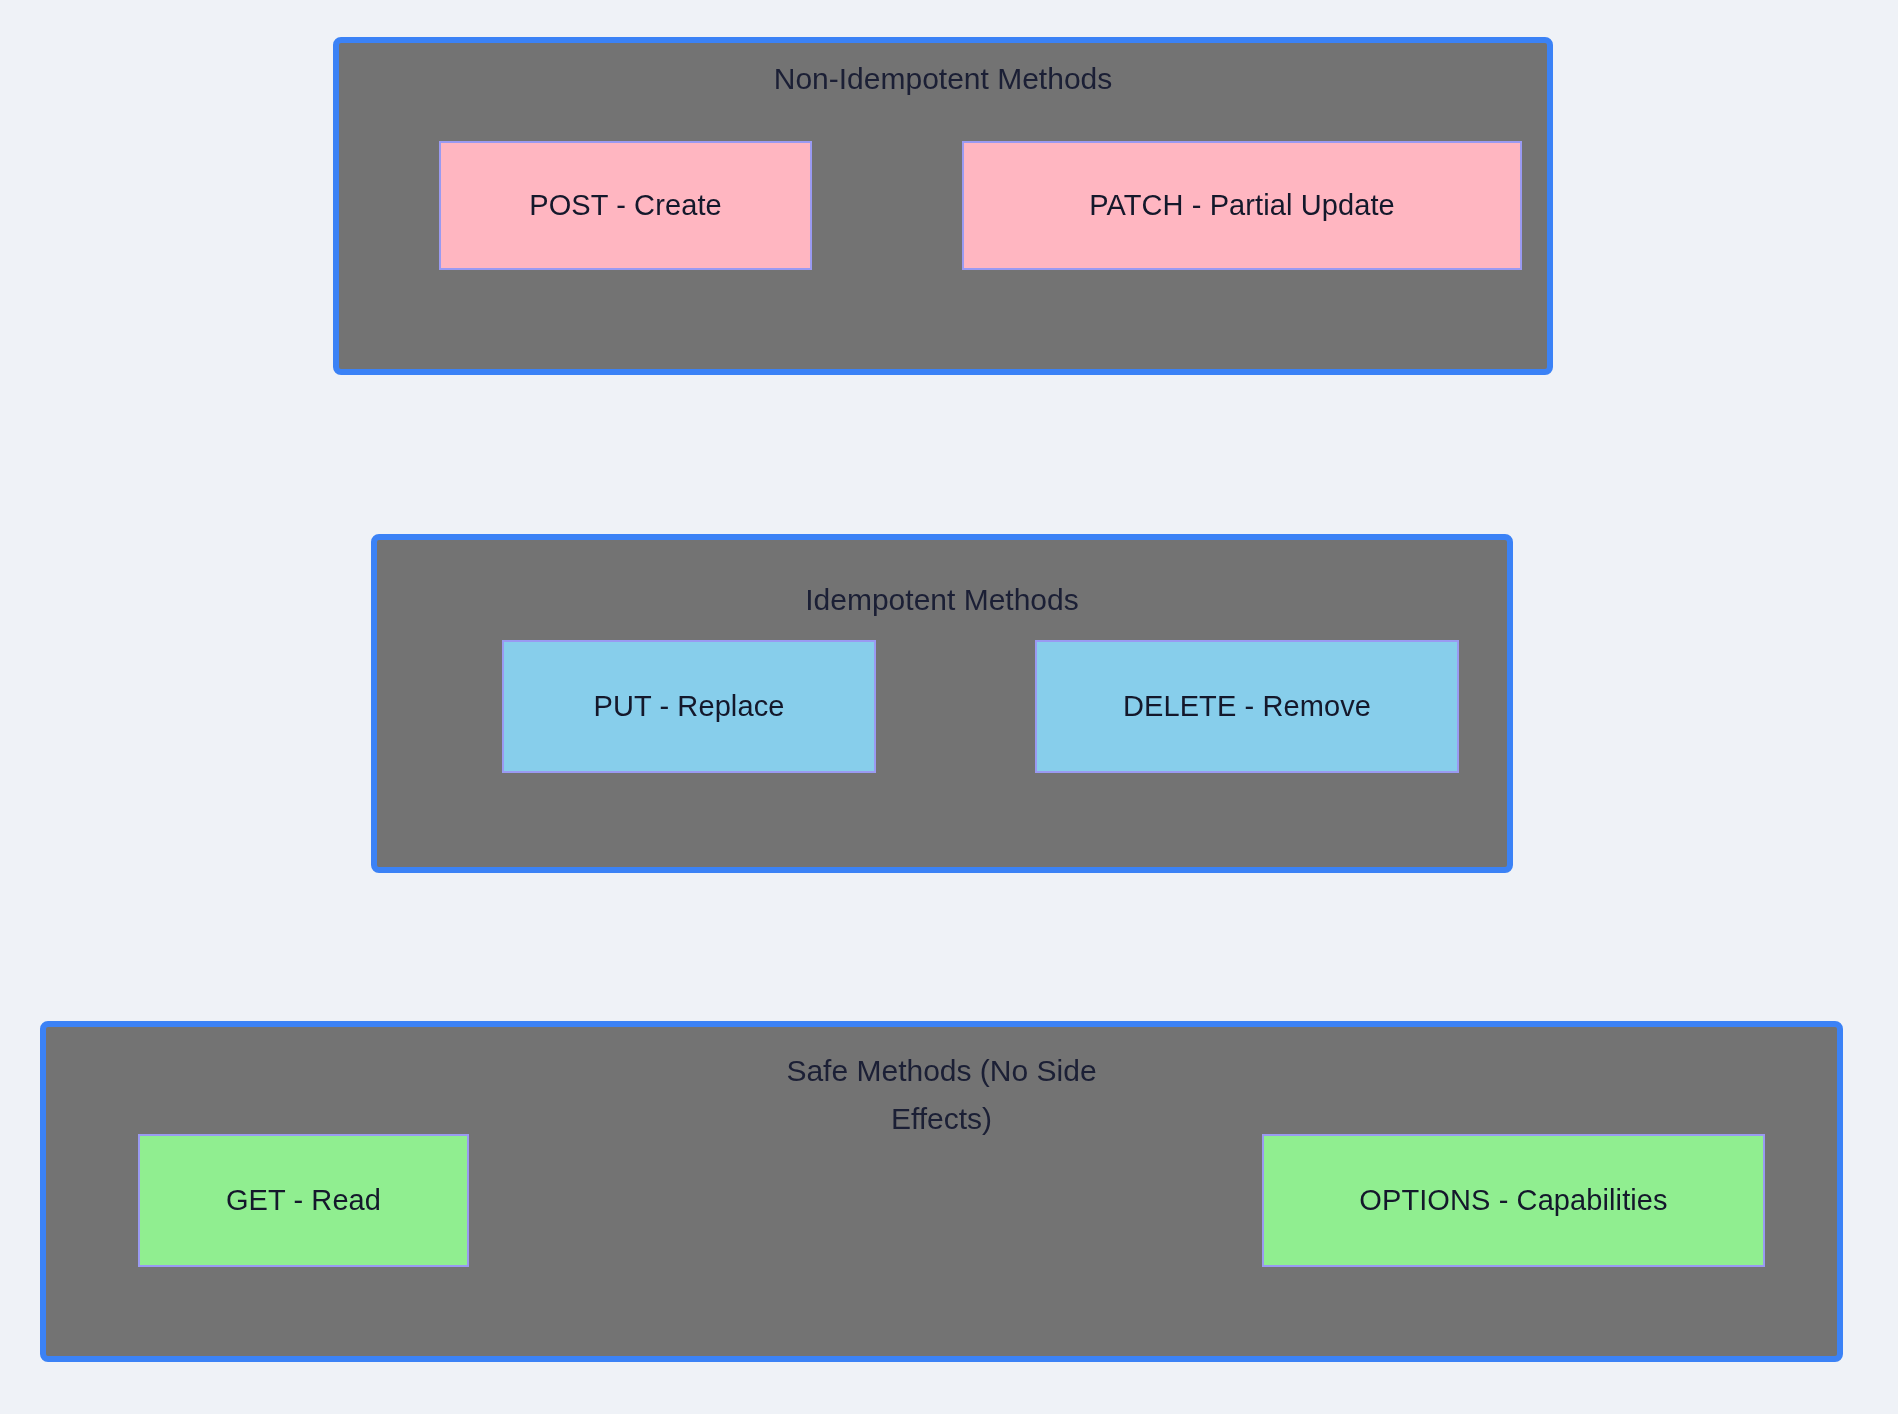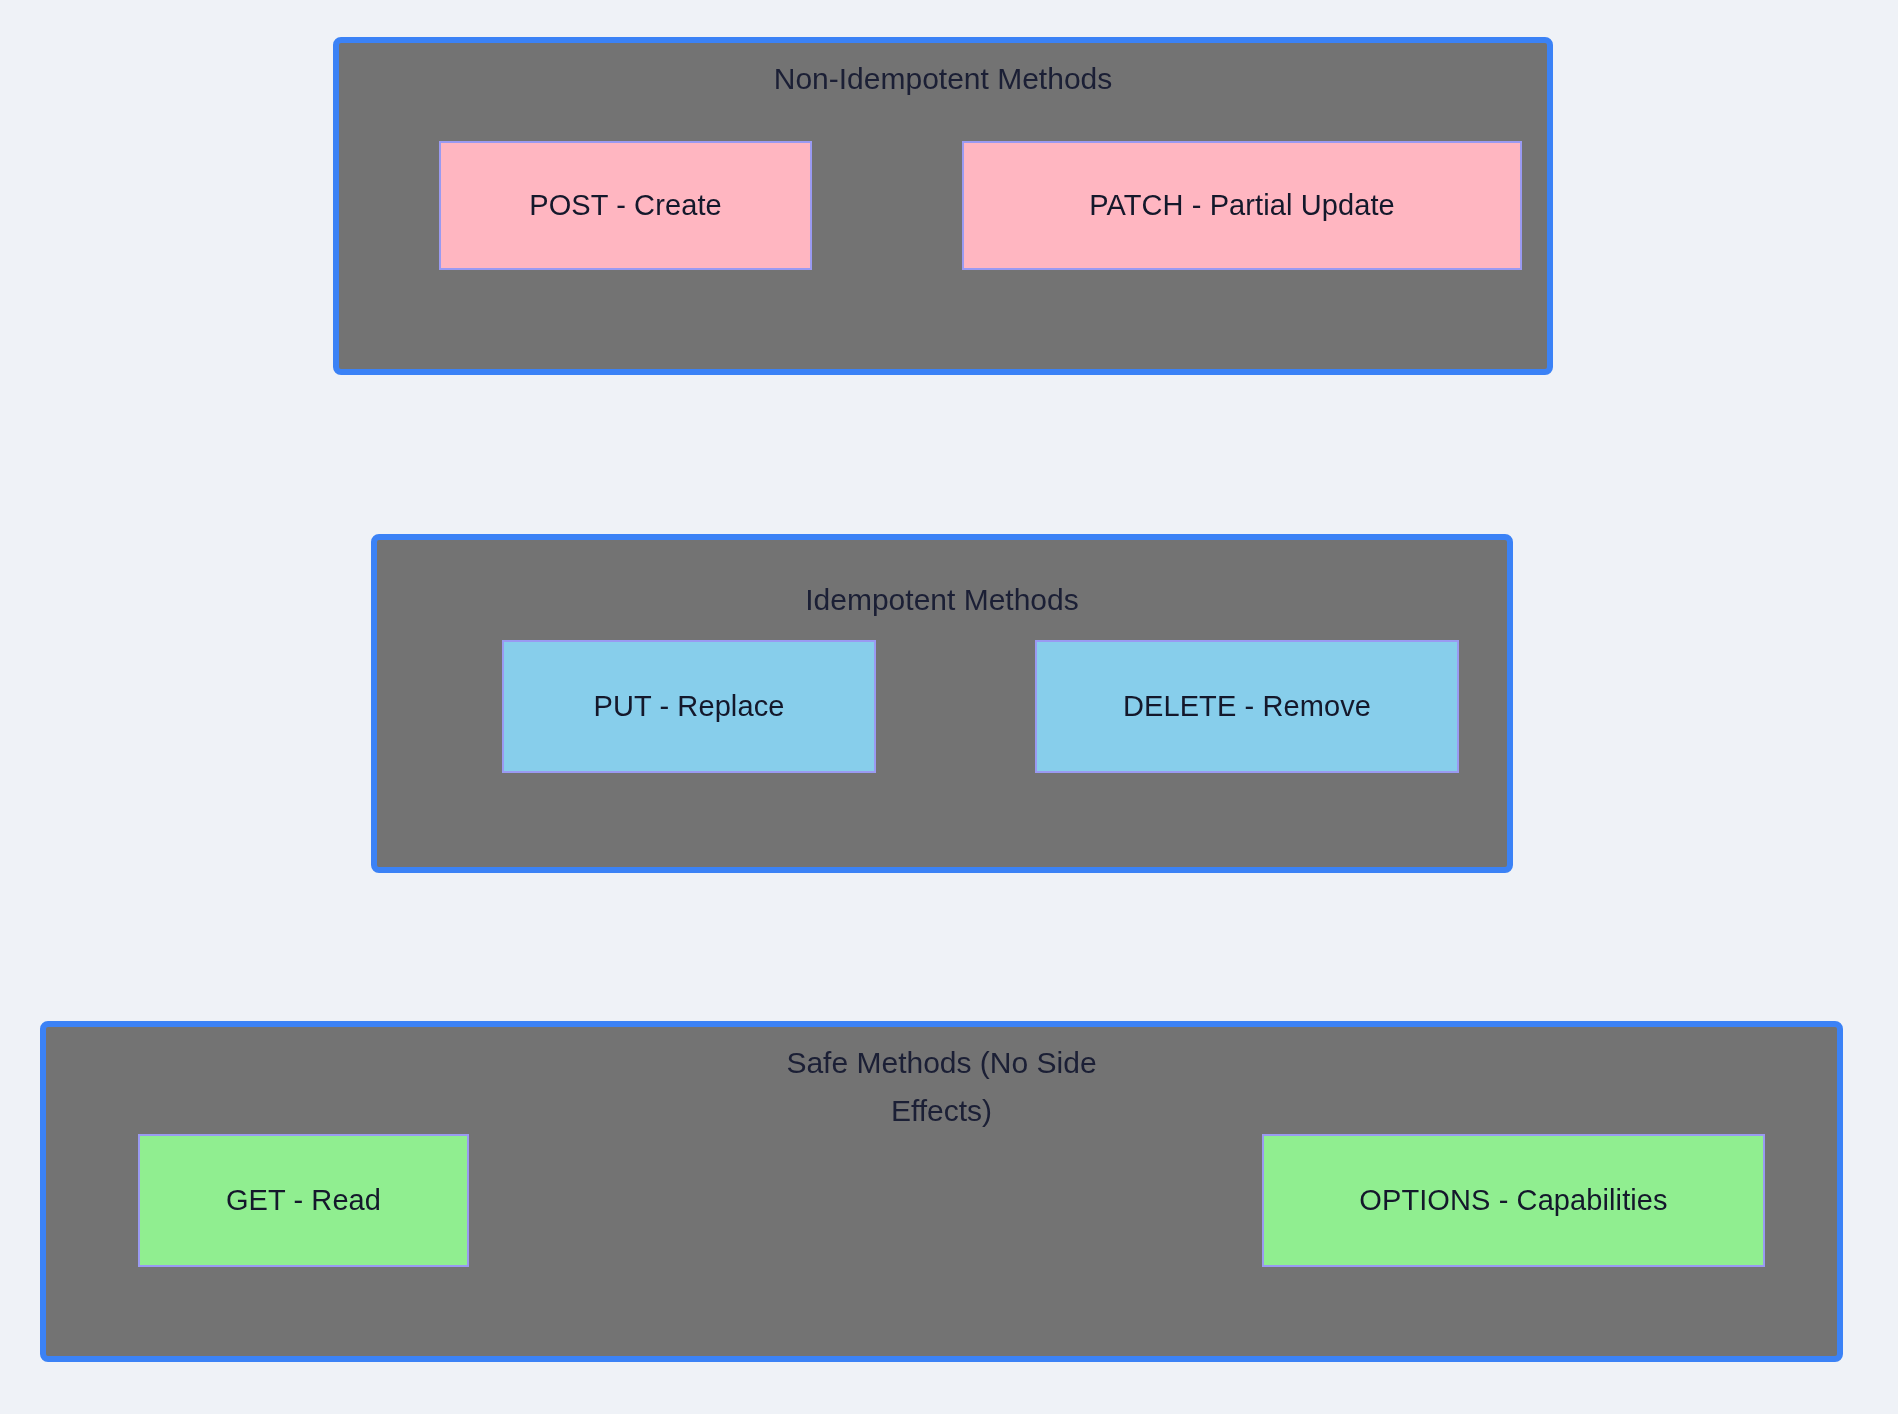--- a/index.html
+++ b/index.html
@@ -79,21 +79,21 @@
     <div class="cluster-title" style="top:12px;margin-top:24px;">Idempotent Methods</div>
   </div>
   <div class="node blue" style="left:470px; top:640px; width:374px; height:133px;margin-left:32px;">
     <span>PUT - Replace</span>
   </div>
   <div class="node blue" style="left:998px; top:640px; width:424px; height:133px;margin-left:37px;">
     <span>DELETE - Remove</span>
   </div>
 
   <div class="cluster" style="left:40px; top:1021px; width:1803px; height:341px;">
-    <div class="cluster-title" style="top:12px;">Safe Methods (No Side
+    <div class="cluster-title" style="top:20px;">Safe Methods (No Side
 Effects)</div>
   </div>
   <div class="node green" style="left:138px; top:1134px; width:331px; height:133px;">
     <span>GET - Read</span>
   </div>
   <div class="node green" style="left:1262px; top:1134px; width:503px; height:133px;">
     <span>OPTIONS - Capabilities</span>
   </div>
 
 </div>

